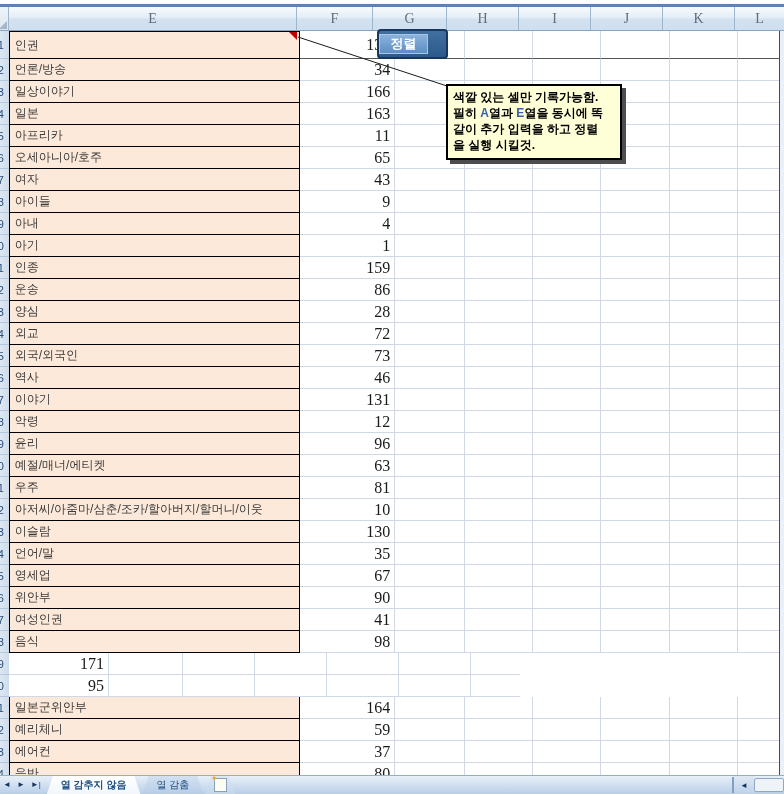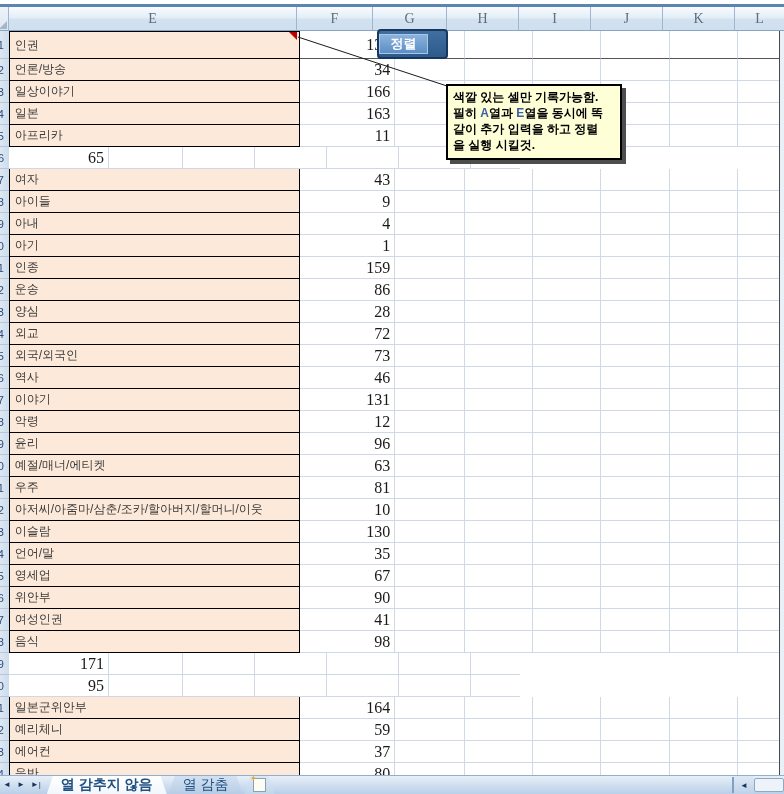--- a/index.html
+++ b/index.html
@@ -61,21 +61,21 @@
   .v-edge{position:absolute;left:779px;top:31px;width:1px;height:744px;background:#4a4a4a;z-index:4;}
   .v-sliver{position:absolute;left:780px;top:31px;width:4px;height:744px;background:#e9f0f8;z-index:4;}
 
   
   .tabbar{position:absolute;left:0;top:775px;width:784px;height:19px;z-index:10;
       background:linear-gradient(#e8f0f8,#b9cfe8);border-top:1px solid #8fafd1;
       display:flex;align-items:stretch;box-sizing:border-box;}
   .tab-nav{display:flex;align-items:center;gap:6px;padding:0 6px 0 3px;}
   .tab-nav span{color:#17365d;font-size:8px;line-height:1;cursor:pointer;}
   .sheet-tab{position:relative;display:flex;align-items:center;padding:8px 14px;margin-right:2px;
-      font-size:14px;color:#215083;cursor:pointer;
+      font-size:10px;color:#215083;cursor:pointer;
       clip-path:polygon(6px 0,calc(100% - 6px) 0,100% 100%,0 100%);
       background:linear-gradient(#d3e1f1,#b7cde6);}
   .sheet-tab.active{background:linear-gradient(#ffffff,#f2f7fc);font-weight:bold;}
   .insert-tab{display:flex;align-items:center;justify-content:center;width:30px;cursor:pointer;
       clip-path:polygon(6px 0,calc(100% - 6px) 0,100% 100%,0 100%);
       background:linear-gradient(#dde9f4,#c2d6ea);position:relative;}
   .sheet-ico{position:relative;width:11px;height:12px;background:#fdfdf2;border:1px solid #8aa0b8;}
   .sheet-ico-star{position:absolute;left:-4px;top:-4px;color:#f0a330;font-size:8px;line-height:1;}
 
   
@@ -189,20 +189,23 @@
       <div class="cell c-h"></div>
       <div class="cell c-i"></div>
       <div class="cell c-j"></div>
       <div class="cell c-k"></div>
       <div class="cell c-l"></div>
     </div>
       <div class="row">
       <div class="cell c-rh">
         <span class="rh-num">6</span>
       </div>
+      <div class="cell c-e">
+        <span>오세아니아/호주</span>
+      </div>
       <div class="cell c-f">
         <span>65</span>
       </div>
       <div class="cell c-g"></div>
       <div class="cell c-h"></div>
       <div class="cell c-i"></div>
       <div class="cell c-j"></div>
       <div class="cell c-k"></div>
       <div class="cell c-l"></div>
     </div>

